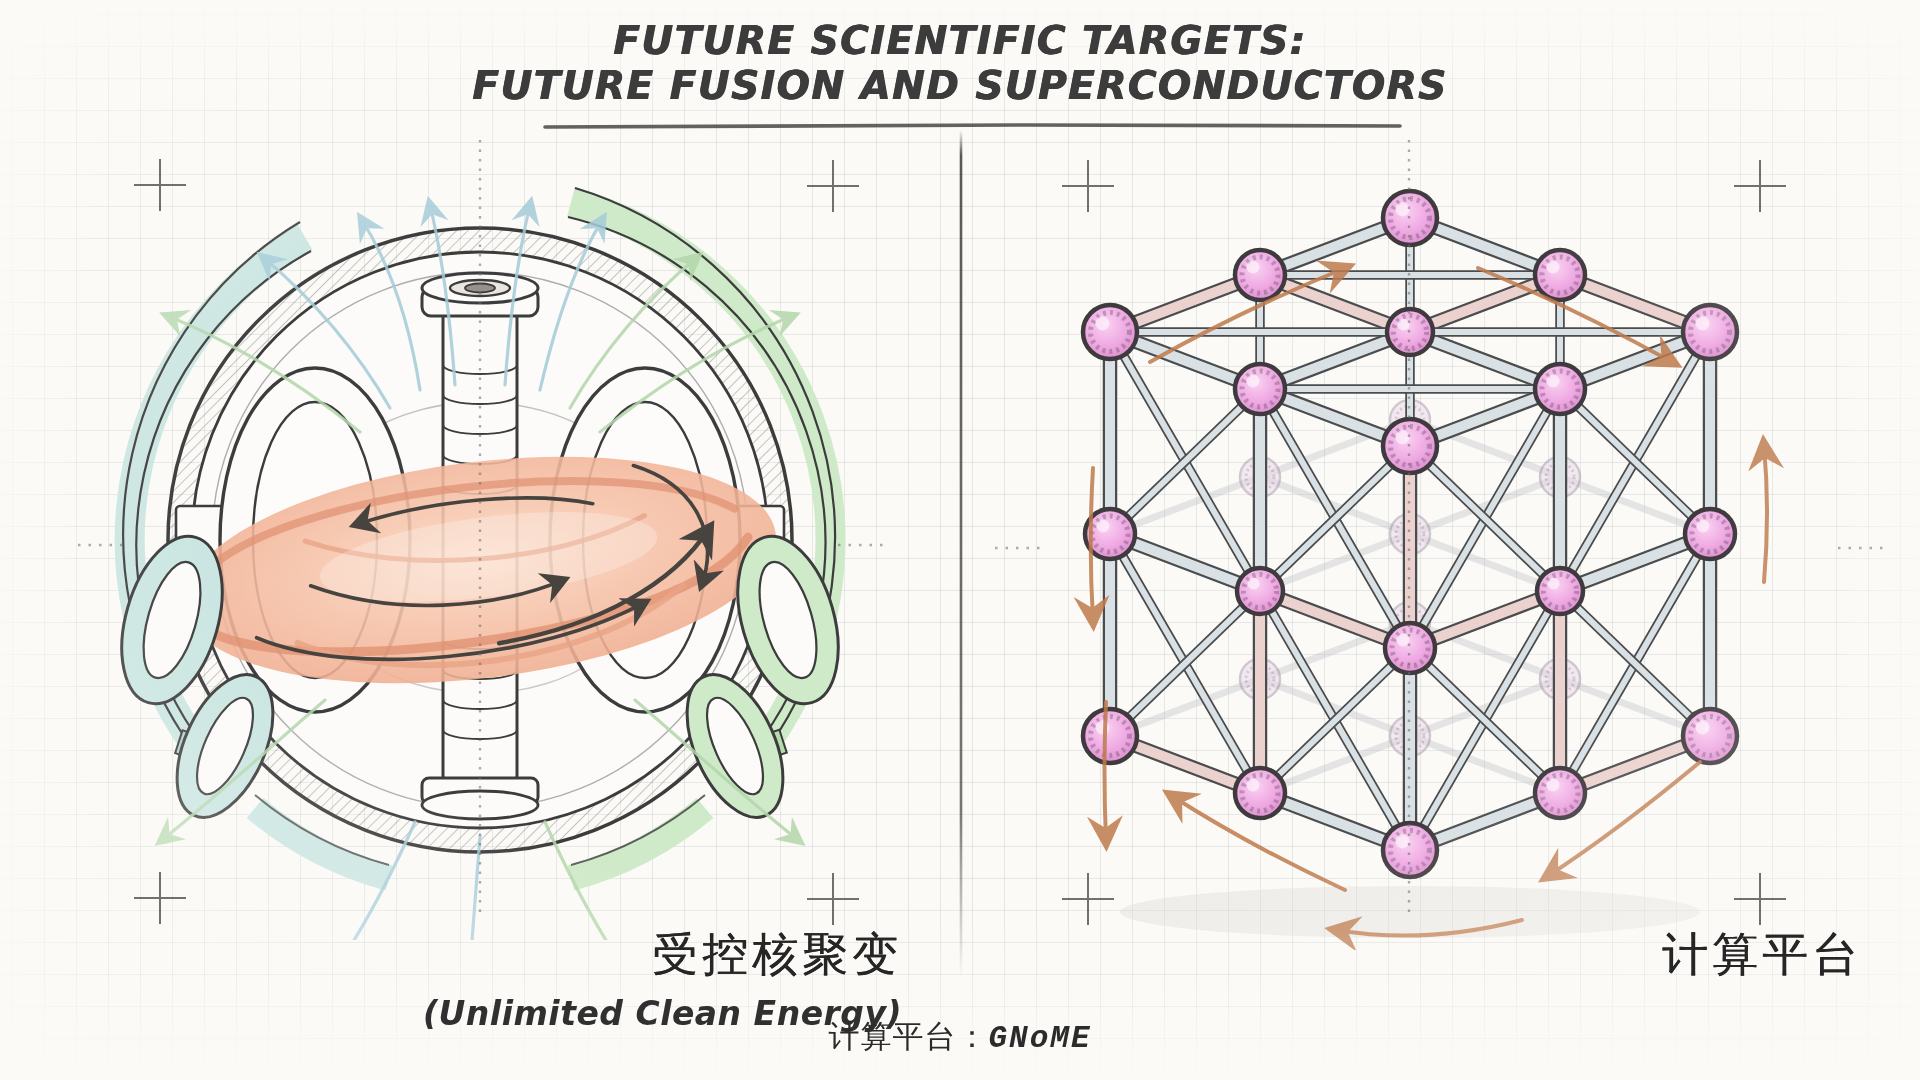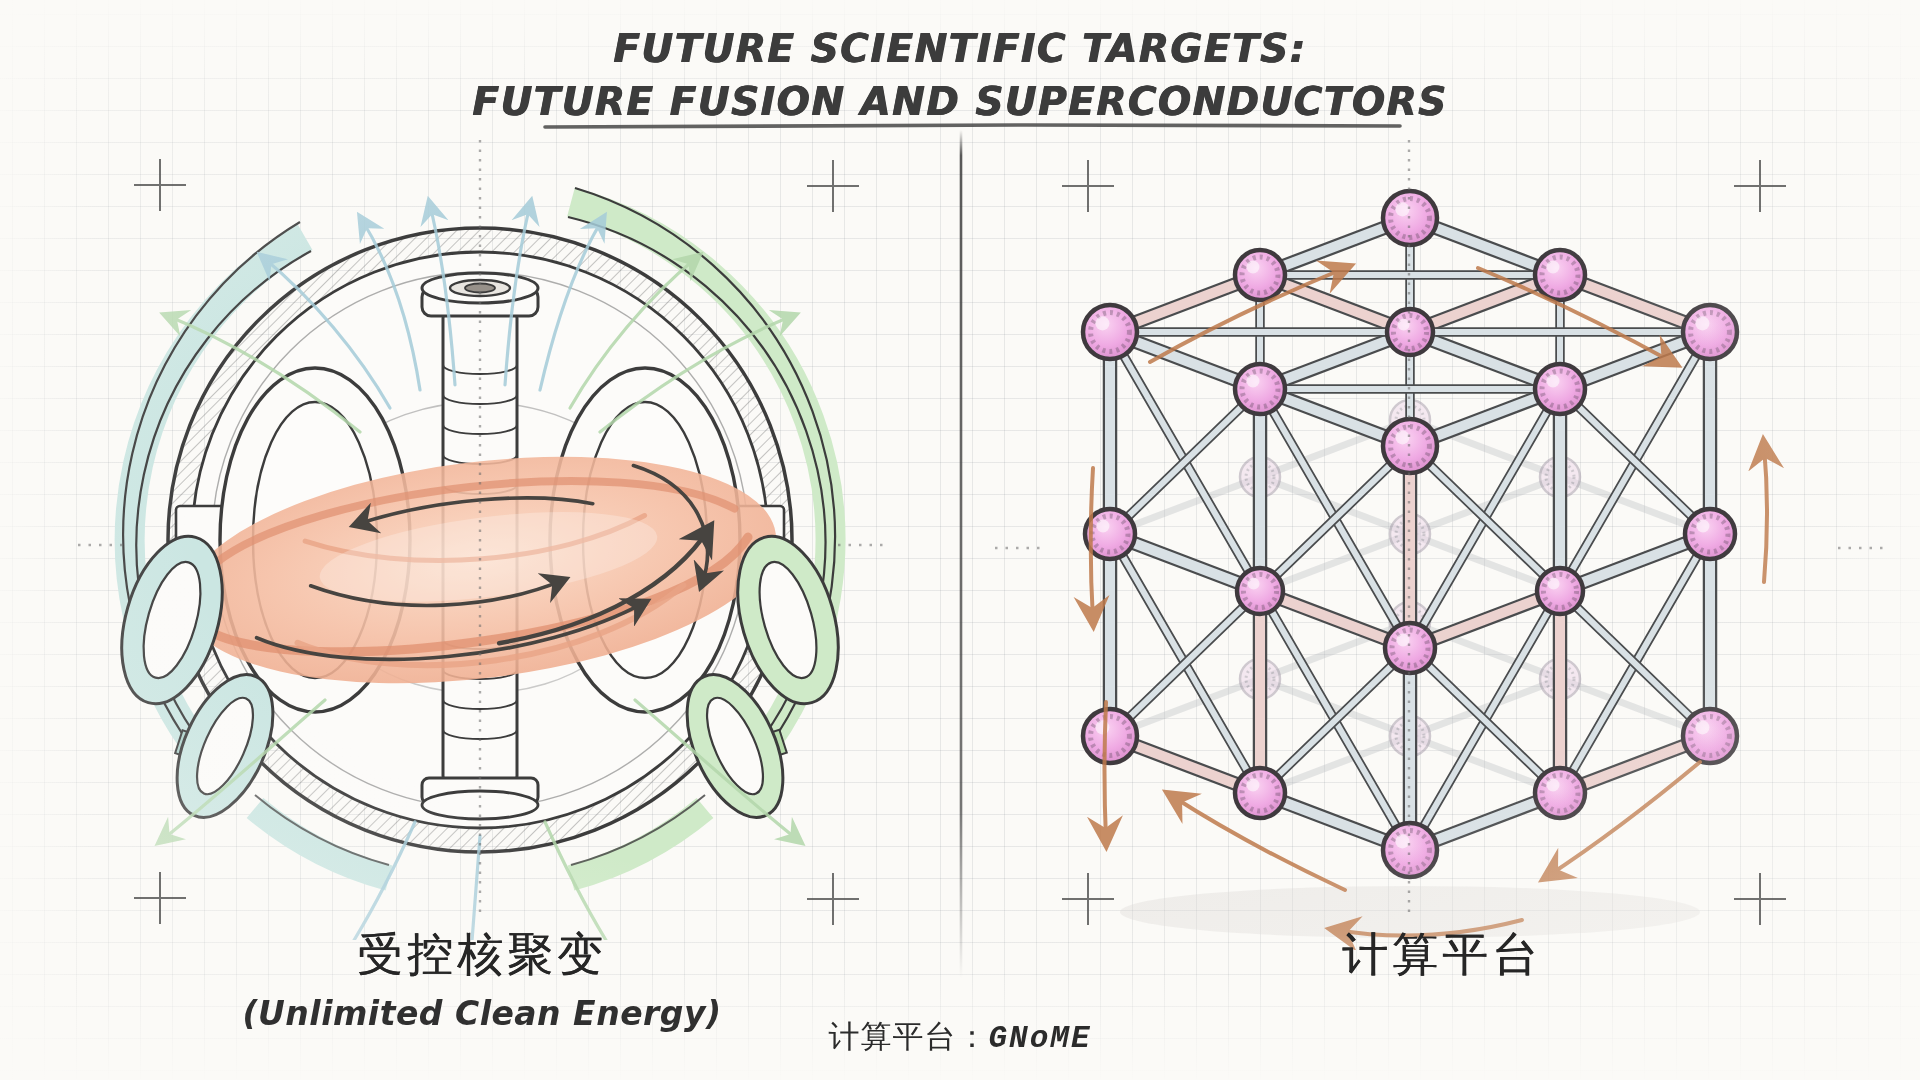--- a/index.html
+++ b/index.html
@@ -10,26 +10,26 @@
       linear-gradient(to right, rgba(125,135,145,.16) 1px, transparent 1px),
       linear-gradient(to bottom, rgba(125,135,145,.16) 1px, transparent 1px);
     background-size:32px 32px;background-position:12px 14px;}
   .vignette{position:absolute;inset:0;z-index:3;pointer-events:none;background:
       linear-gradient(to bottom, rgba(251,250,247,.92) 0%, rgba(251,250,247,0) 9%),
       linear-gradient(to top, rgba(251,250,247,.95) 0%, rgba(251,250,247,0) 10%),
       linear-gradient(to right, rgba(251,250,247,.75) 0%, rgba(251,250,247,0) 5%),
       linear-gradient(to left, rgba(251,250,247,.75) 0%, rgba(251,250,247,0) 5%),
       radial-gradient(ellipse 64% 58% at 50% 47%, rgba(251,250,247,0) 62%, rgba(251,250,247,.45) 100%);}
   header.title-block{position:absolute;left:0;top:18px;width:100%;text-align:center;z-index:4;}
-  .title-line{margin:8px;color:var(--ink,#3c3c3c);font-style:italic;font-weight:bold;
+  .title-line{margin:0;color:var(--ink,#3c3c3c);font-style:italic;font-weight:bold;
     font-size:39px;line-height:1.16;letter-spacing:1.5px;
     text-shadow:0.7px 0 0 currentColor, -0.3px 0 0 currentColor;}
   .marks-svg{position:absolute;left:0;top:0;z-index:5;pointer-events:none;}
   .illus{position:absolute;z-index:2;}
-  .caption-block{position:absolute;z-index:4;text-align:center;color:#2e2e2e;}
+  .caption-block{position:absolute;z-index:4;text-align:right;color:#2e2e2e;}
   .caption-zh{font-size:46px;letter-spacing:4px;color:#262626;
     text-shadow:0.4px 0 0 currentColor;}
   .caption-en{margin-top:8px;font-size:33px;font-style:italic;font-weight:bold;
     color:#303030;letter-spacing:0.5px;}
   footer.platform{position:absolute;left:0;top:1016px;width:100%;text-align:center;z-index:4;
     color:#2b2b2b;font-size:31px;letter-spacing:1px;font-family:Liberation Mono, monospace;}
   footer.platform .val{font-style:italic;font-weight:bold;letter-spacing:2px;}
 </style>
 </head>
 <body>

